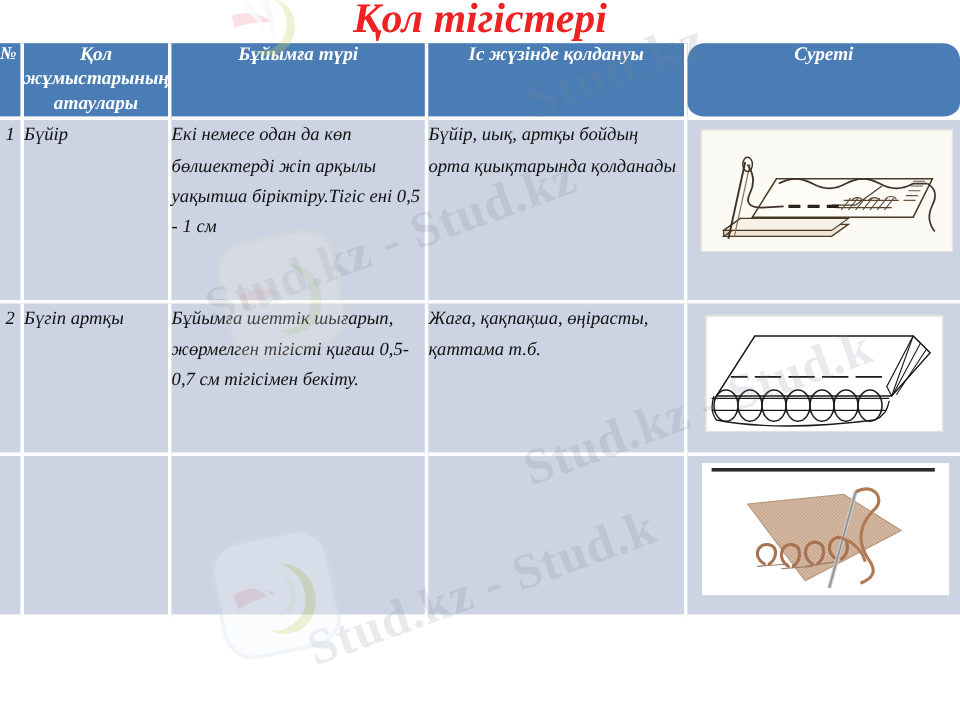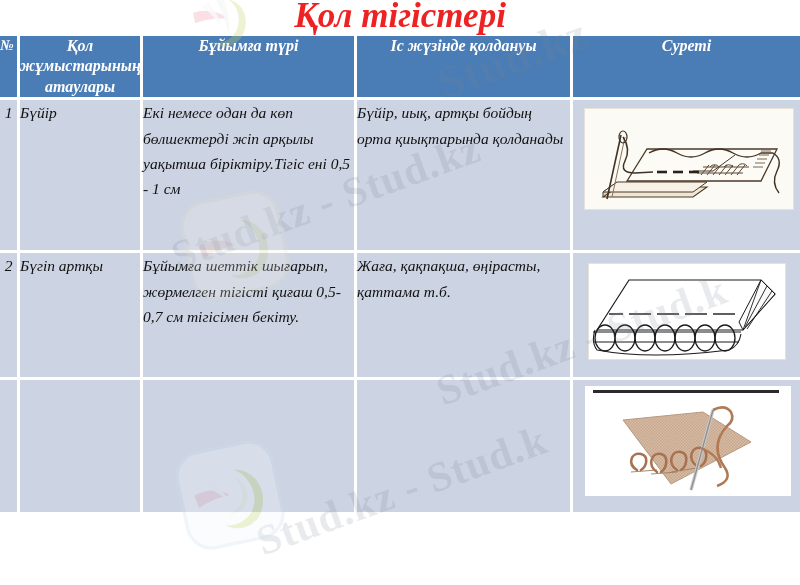--- a/index.html
+++ b/index.html
@@ -92,21 +92,21 @@
     color: #ffffff;
     font-style: italic;
     font-weight: bold;
     font-size: 16px;
     text-align: center;
     border-right: 3px solid #ffffff;
     border-bottom: 3px solid #ffffff;
     padding: 6px 4px 8px 4px;
     line-height: 1.28;
   }
-  thead th:last-child { border-right: none; }
+  thead th:last-child { border-right: none; border-radius: 14px; }
   thead th.col-num {
     font-size: 15px;
     padding-left: 2px;
     padding-right: 2px;
     text-align: left;
   }
 
   tbody td {
     background: #ccd3e2;
     color: #101010;

